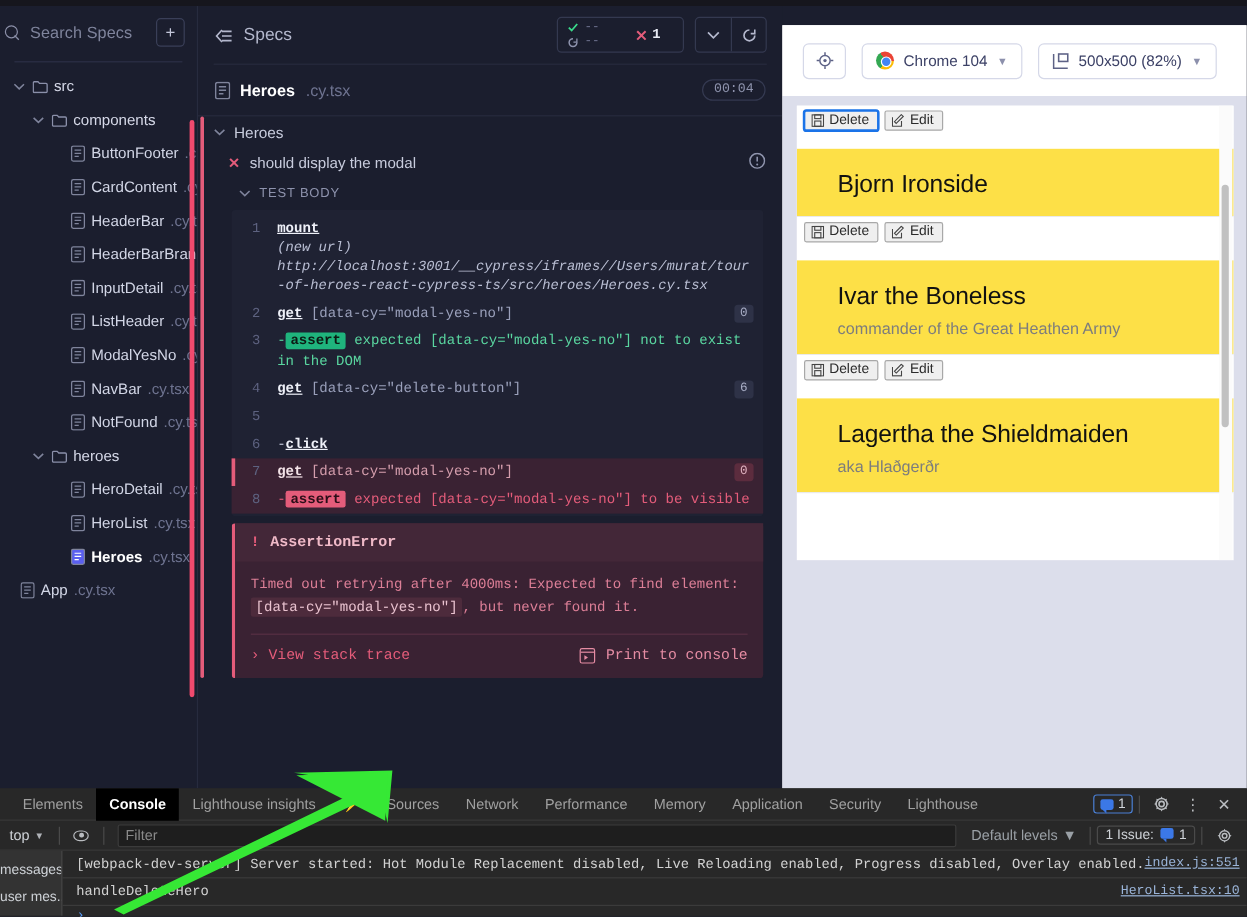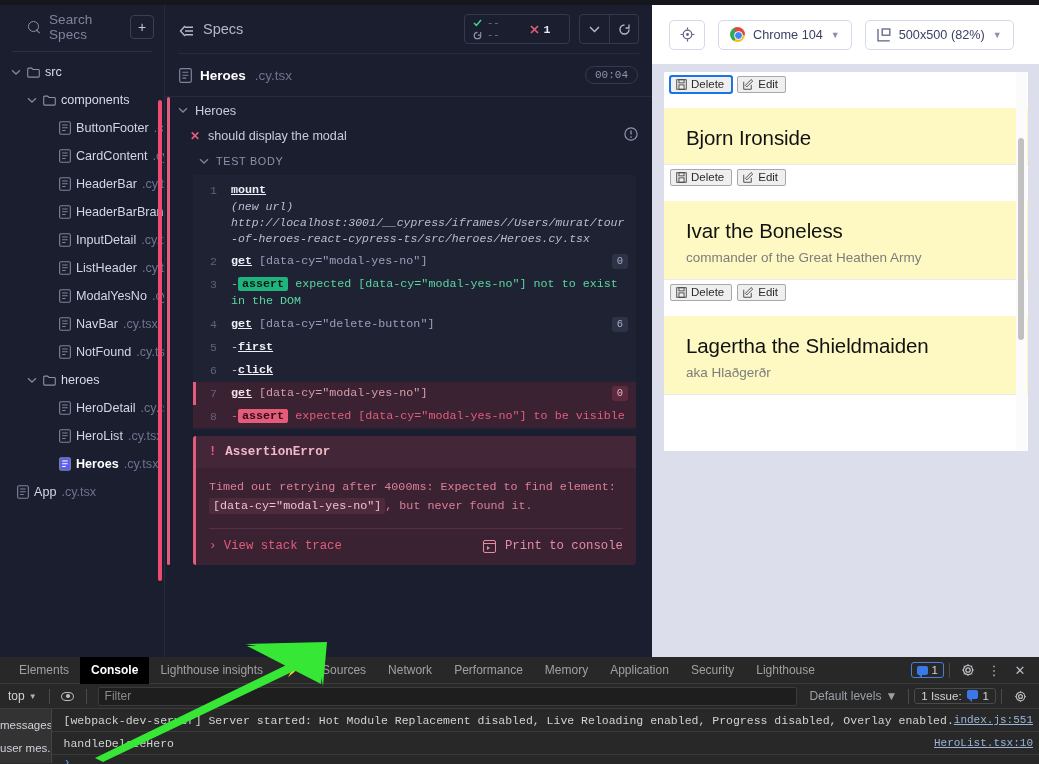--- a/index.html
+++ b/index.html
@@ -12,21 +12,21 @@
   .app { position: relative; width: 1039px; height: 764px; }
 
   
   .topstrip { position:absolute; left:0; top:0; width:1039px; height:5px; background:#16161d; }
 
   
   .cy-window { position:absolute; left:0; top:5px; width:1039px; height:652px; background:#1b1e2e; overflow:hidden; }
 
   
   .sidebar { position:absolute; left:0; top:0; width:164px; height:652px; background:#1b1e2e; }
-  .sb-search { display:flex; align-items:center; height:44px; padding:0 10px 0 28px; gap:8px; }
+  .sb-search { display:flex; align-items:center; height:44px; padding:0 10px 0 4px; gap:8px; }
   .sb-search .magnifier { width:13px; height:13px; flex:none; position:relative; }
   .sb-search .magnifier::before { content:""; position:absolute; left:0; top:0; width:9px; height:9px;
      border:1.4px solid #8b8fa8; border-radius:50%; }
   .sb-search .magnifier::after { content:""; position:absolute; left:8px; top:8px; width:5px; height:1.4px;
      background:#8b8fa8; transform:rotate(45deg); transform-origin:left center; }
   .sb-search-input { flex:1; font-size:13.5px; color:#7f849c; letter-spacing:.1px; }
   .sb-add { width:24px; height:24px; border:1px solid #3a3f58; border-radius:4px; color:#c3c7da;
      font-size:14px; display:flex; align-items:center; justify-content:center; line-height:1; }
   .sb-divider { height:1px; background:#2c3046; margin:2px 12px 6px 12px; }
 
@@ -116,21 +116,21 @@
   .err-actions .stack { color:#e45c7a; font-size:12.3px; }
   .err-actions .spacer { flex:1; }
   .err-actions .printc { color:#e58ca3; font-size:12.3px; display:flex; align-items:center; gap:9px; }
   .err-actions .printc .bicon { width:13px; height:13px; border:1.4px solid #e58ca3; border-radius:2px;
      position:relative; display:inline-block; }
   .err-actions .printc .bicon::before { content:""; position:absolute; left:0; right:0; top:2px; height:1.2px; background:#e58ca3; }
   .err-actions .printc .bicon::after { content:""; position:absolute; left:3px; top:5px; width:0; height:0;
      border-left:3.5px solid #e58ca3; border-top:2.5px solid transparent; border-bottom:2.5px solid transparent; }
 
   
-  .aut { position:absolute; left:652px; top:0; width:387px; height:652px; background:#fff; }
+  .aut { position:absolute; left:652px; top:16px; width:387px; height:652px; background:#fff; }
   .aut-toolbar { height:59px; background:#fff; display:flex; align-items:center; padding:0 0 0 17px; gap:13px; }
   .tb-btn { border:1px solid #d5d8e8; border-radius:5px; height:30px; display:flex; align-items:center;
      justify-content:center; background:#fff; }
   .tb-sq { width:36px; }
   .tb-pill { padding:0 11px; gap:8px; }
   .tb-pill .lbl { font-size:12.7px; color:#3c4166; }
   .tb-pill .caret { color:#8c90ac; font-size:9px; }
   .chrome-logo { width:15px; height:15px; border-radius:50%; position:relative; overflow:hidden; flex:none;
      background:conic-gradient(from -30deg,#ea4335 0deg 120deg,#fbbc05 120deg 240deg,#34a853 240deg 360deg); }
   .chrome-logo::after { content:""; position:absolute; left:4px; top:4px; width:7px; height:7px;
@@ -139,21 +139,21 @@
   .aut-body { position:absolute; left:0; top:59px; width:387px; height:593px; background:#dcdeeb; }
   .aut-frame { position:absolute; left:12px; top:8px; width:364px; height:379px; background:#fff; overflow:hidden; }
   .aut-gray { position:absolute; left:12px; top:387px; width:364px; height:60px; background:#dcdeeb; }
 
   .hero-card { background:#fafafa; border-bottom:1px solid #eaeaea; }
   .hero-btns { display:flex; gap:5px; padding:4px 6px 3px 6px; background:#fff; }
   .hbtn { border:1px solid #a8a8a8; background:#efefef; border-radius:2px; display:flex; align-items:center;
      gap:4px; padding:1px 7px 2px 5px; font-size:11.5px; color:#2b2b2b; }
   .hbtn.focused { outline:2px solid #1a73e8; outline-offset:-1px; border-color:#1a73e8; }
   .hbtn svg { display:block; }
-  .hero-meta { padding:18px 22px 14px 22px; background:#fef9c3; }
+  .hero-meta { padding:18px 22px 14px 34px; background:#fde047; }
   .hero-name { font-size:20.5px; color:#111; letter-spacing:-.1px; }
   .hero-desc { font-size:13.5px; color:#7d7d7d; margin-top:7px; }
   .hero-sep { height:12px; background:#fff; }
   .aut-scroll-track { position:absolute; right:1px; top:0; width:11px; bottom:0; background:#fbfbfb; }
   .aut-scroll-thumb { position:absolute; right:3px; top:66px; width:6px; height:202px; background:#c1c1c1; border-radius:3px; }
 
   
   .devtools { position:absolute; left:0; top:657px; width:1039px; height:107px; background:#282828;
      font-family:"Liberation Sans", sans-serif; }
   .dt-tabs { display:flex; align-items:center; height:27px; background:#282828; border-bottom:1px solid #3b3b3b;
@@ -509,21 +509,20 @@
               <span class="ln">3</span>
               <span class="body"><span>-</span><span class="tag">assert</span> <span>expected [data-cy="modal-yes-no"] not to exist in the DOM</span></span>
             </div>
             <div class="cmd">
               <span class="ln">4</span>
               <span class="body"><span class="kw">get</span> <span class="sel">[data-cy="delete-button"]</span></span>
               <span class="count">6</span>
             </div>
             <div class="cmd">
               <span class="ln">5</span>
-              <span class="body"><span>-</span><span class="kw">first</span></span>
             </div>
             <div class="cmd">
               <span class="ln">6</span>
               <span class="body"><span>-</span><span class="kw">click</span></span>
             </div>
             <div class="cmd failed">
               <span class="cmd-failmark"></span>
               <span class="ln">7</span>
               <span class="body"><span class="kw">get</span> <span class="sel">[data-cy="modal-yes-no"]</span></span>
               <span class="count">0</span>

